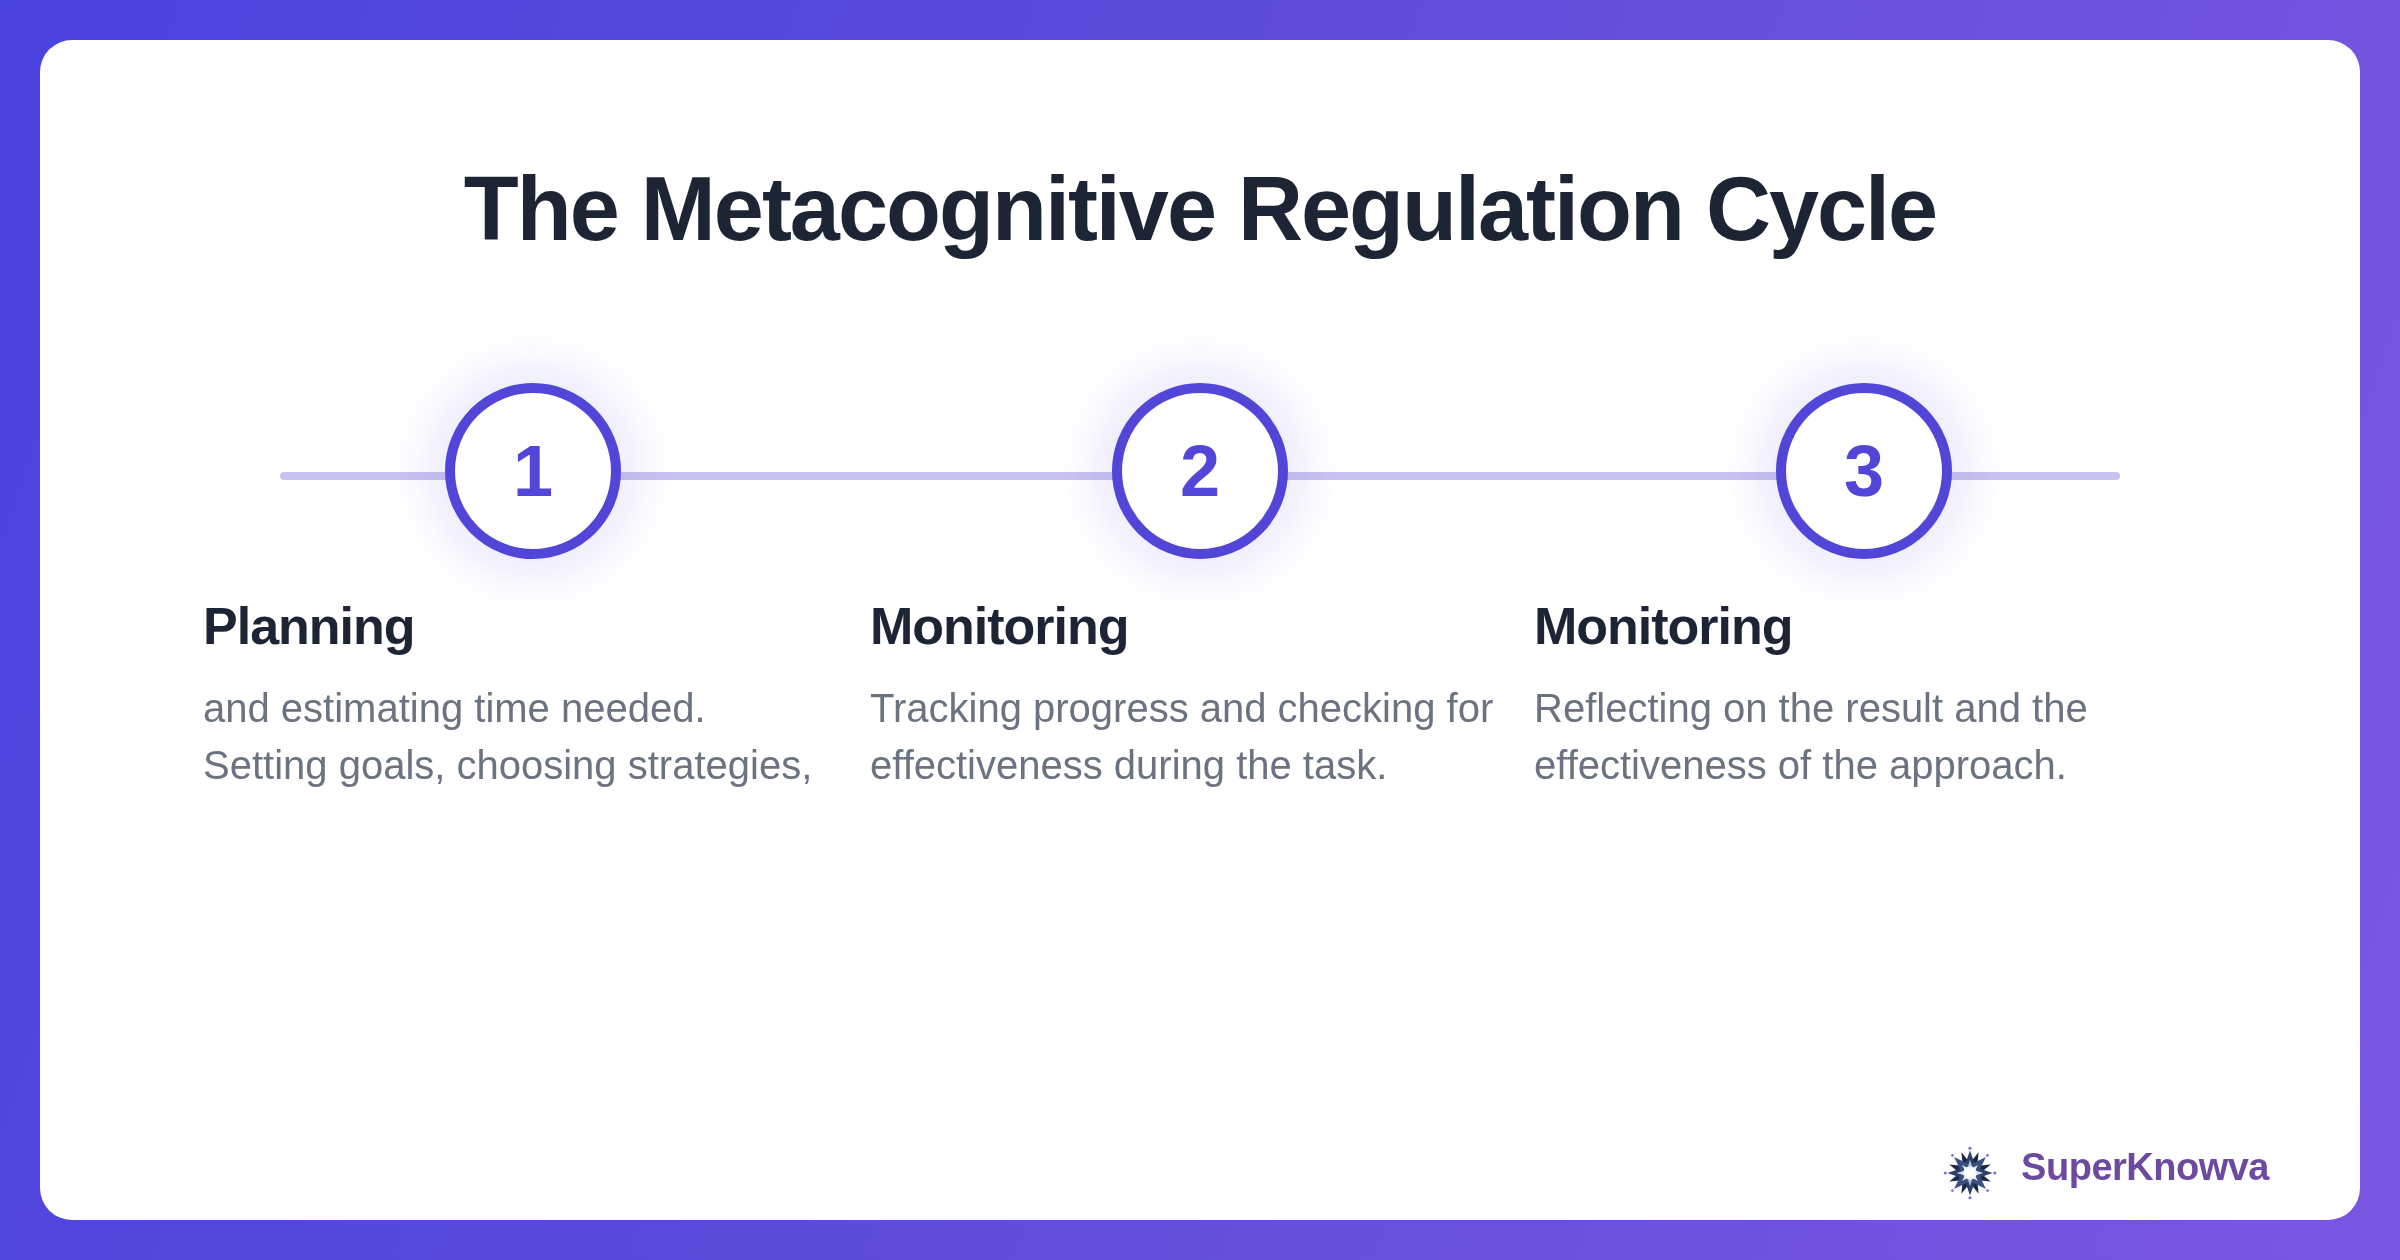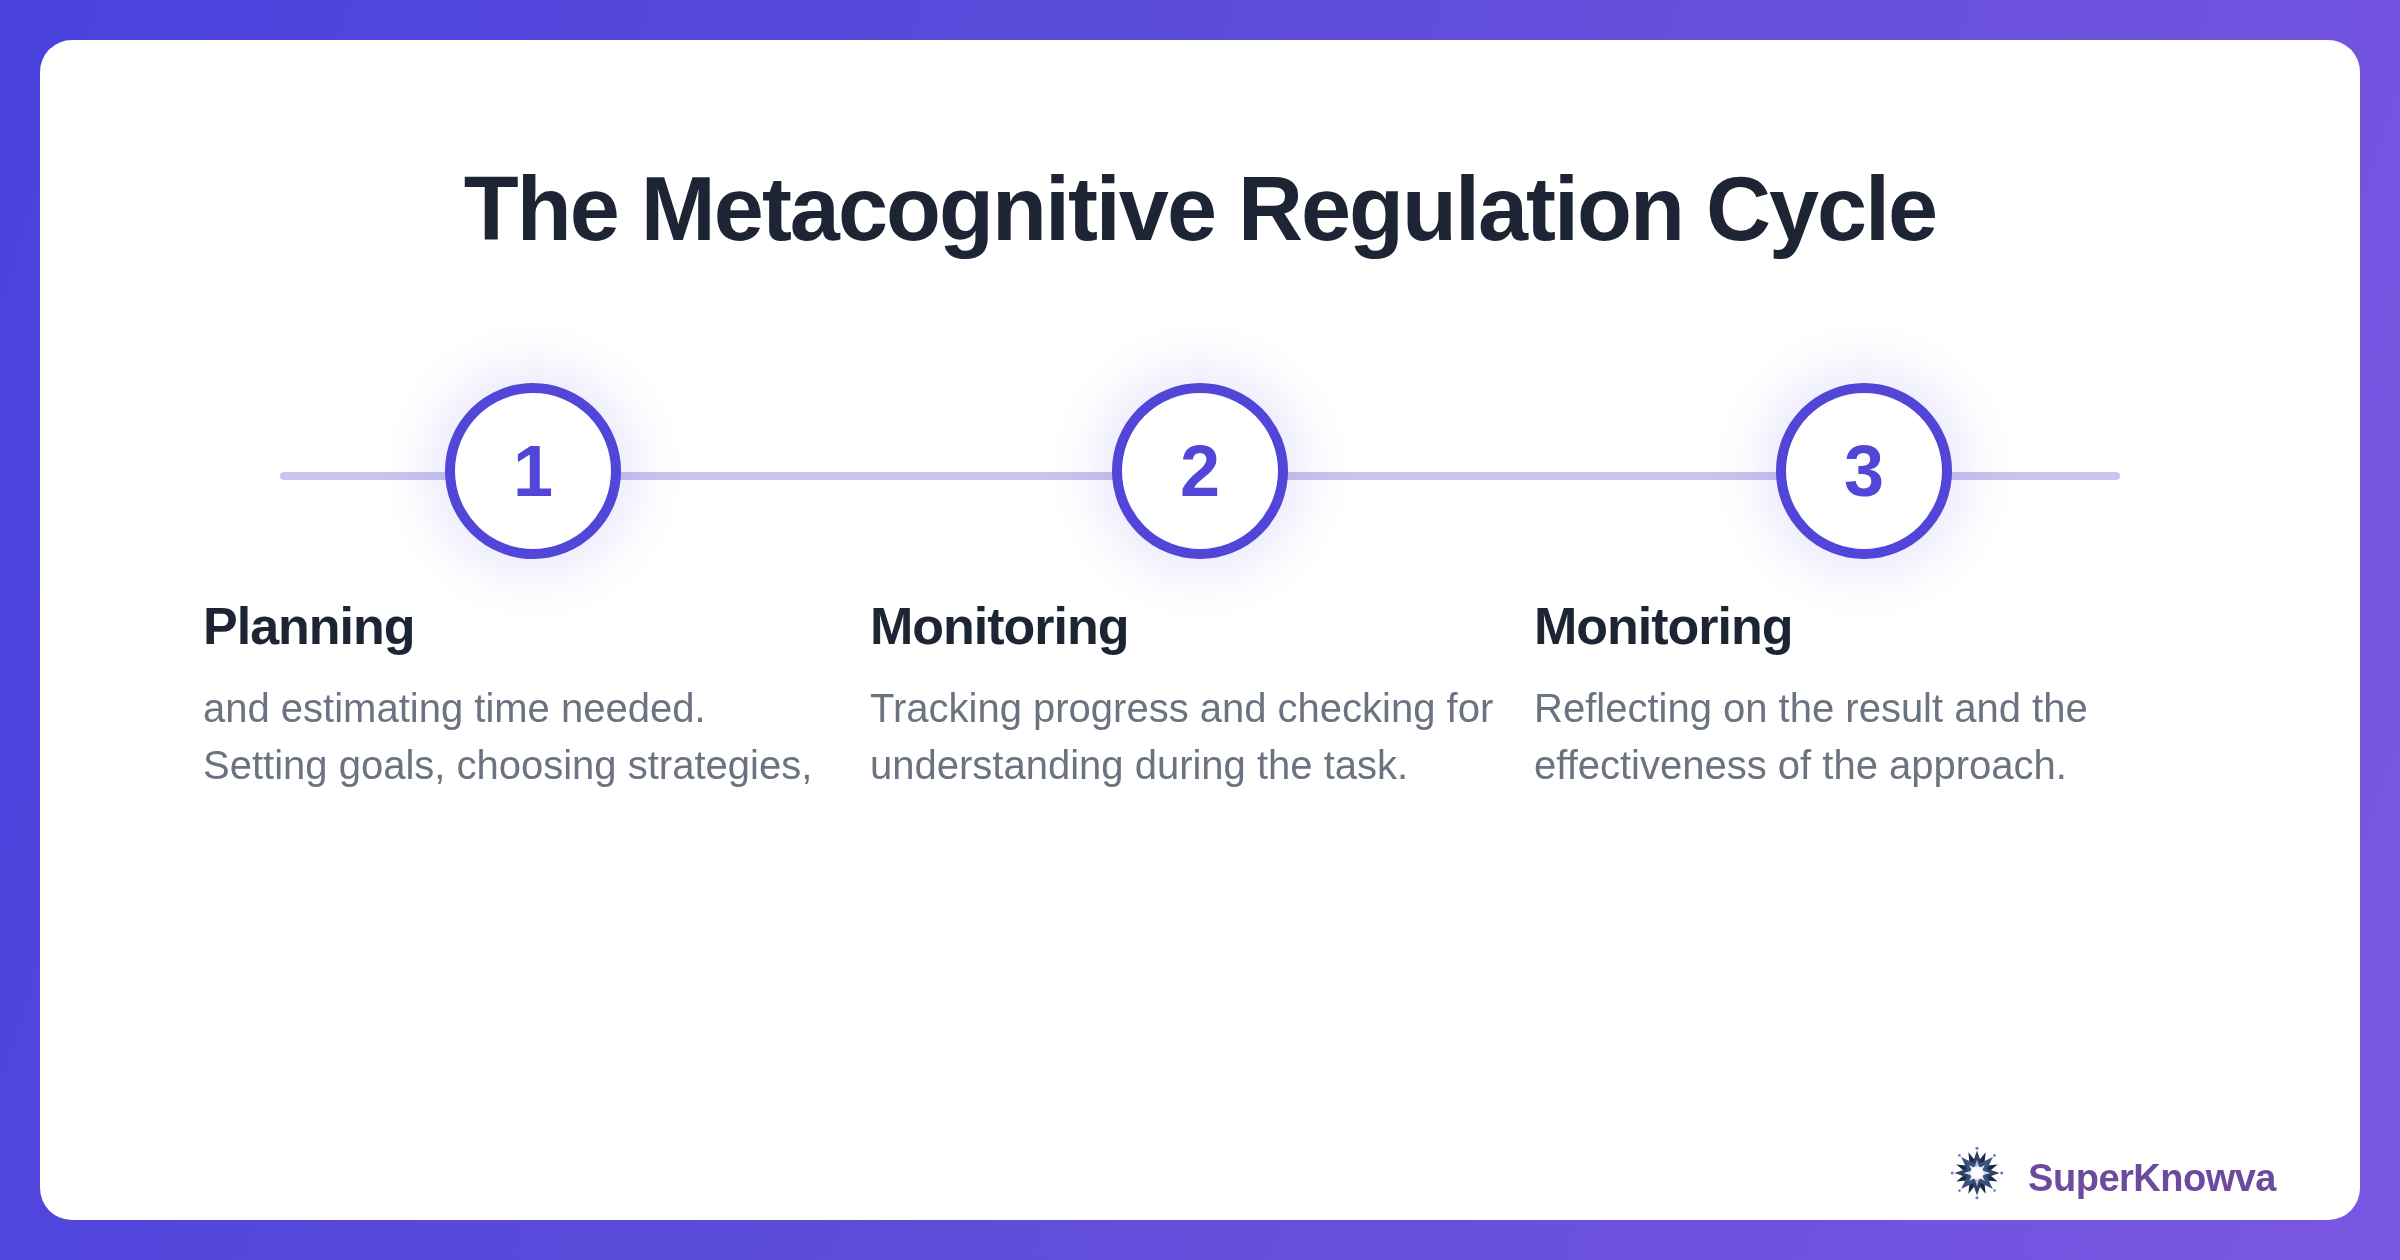--- a/index.html
+++ b/index.html
@@ -76,23 +76,23 @@
     color:var(--heading);
   }
   .step-desc{
     margin-top:24px;
     font-size:40px;
     line-height:1.42;
     color:var(--desc);
   }
   .brand{
     position:absolute;
-    right:84px;bottom:20px;
+    right:91px;bottom:20px;
     display:flex;
-    align-items:flex-end;
+    align-items:flex-start;
     gap:24px;
   }
   .brand-name{
     font-size:38px;
     font-weight:bold;
     letter-spacing:-0.5px;
     color:var(--logo);
   }
 </style>
 </head>
@@ -120,21 +120,21 @@
       <div class="step-desc">
         <div>and estimating time needed.</div>
         <div>Setting goals, choosing strategies,</div>
       </div>
     </div>
 
     <div class="step-text t2">
       <div class="step-title">Monitoring</div>
       <div class="step-desc">
         <div>Tracking progress and checking for</div>
-        <div>understanding during the task.</div>
+        <div>effectiveness during the task.</div>
       </div>
     </div>
 
     <div class="step-text t3">
       <div class="step-title">Monitoring</div>
       <div class="step-desc">
         <div>Reflecting on the result and the</div>
         <div>effectiveness of the approach.</div>
       </div>
     </div>

